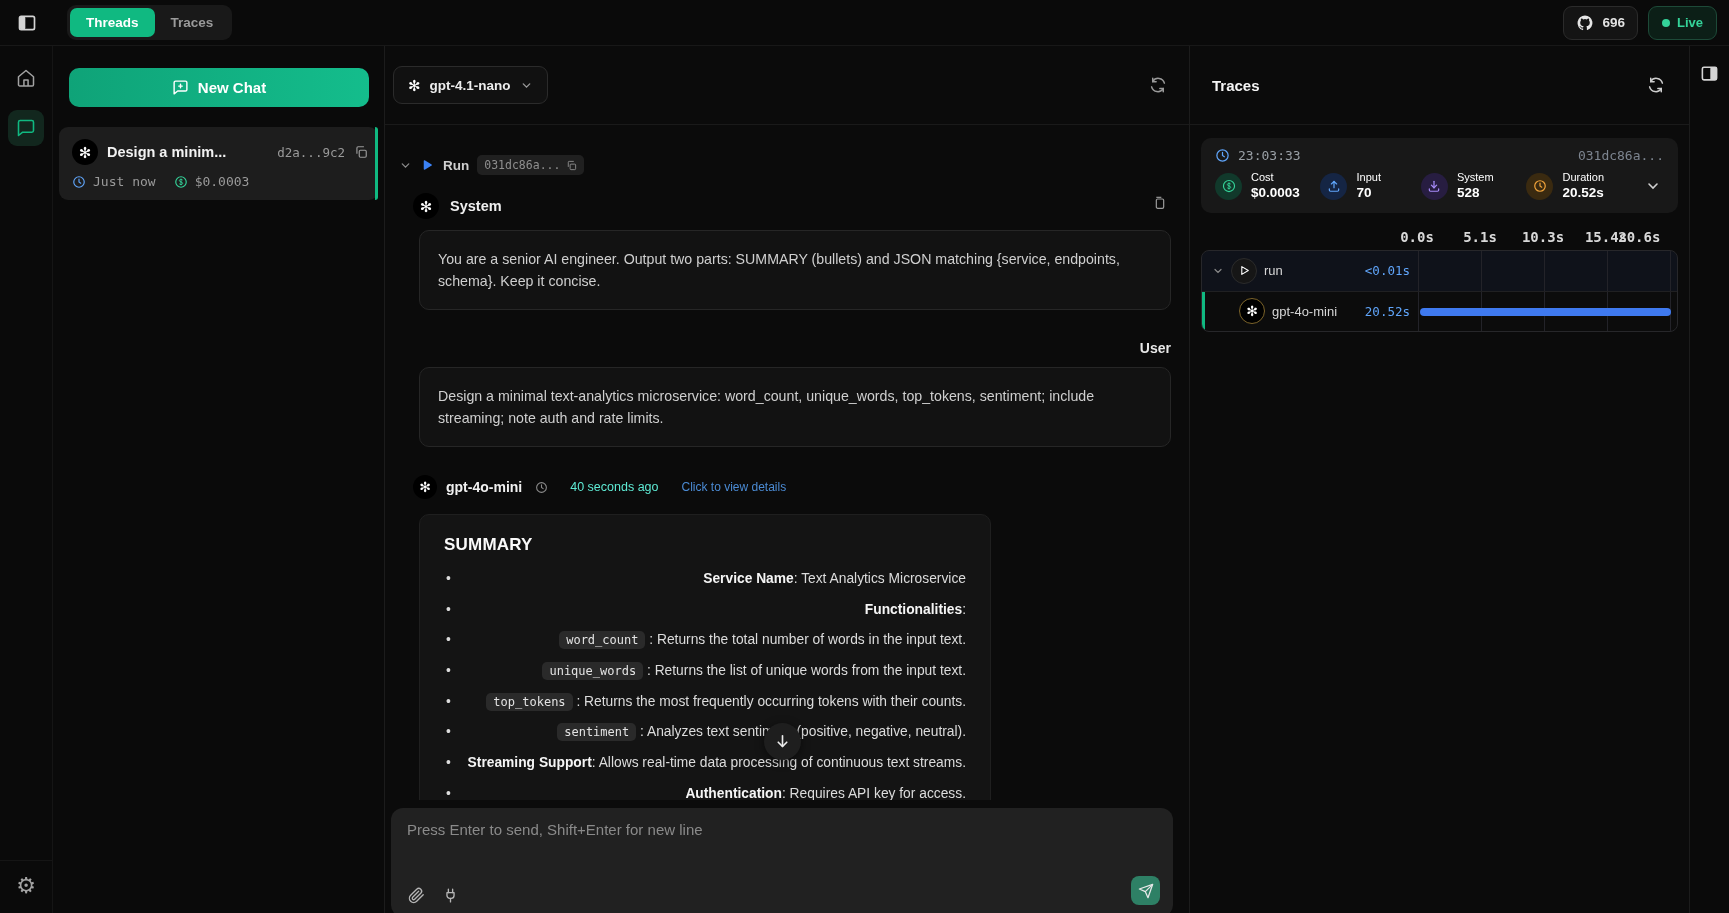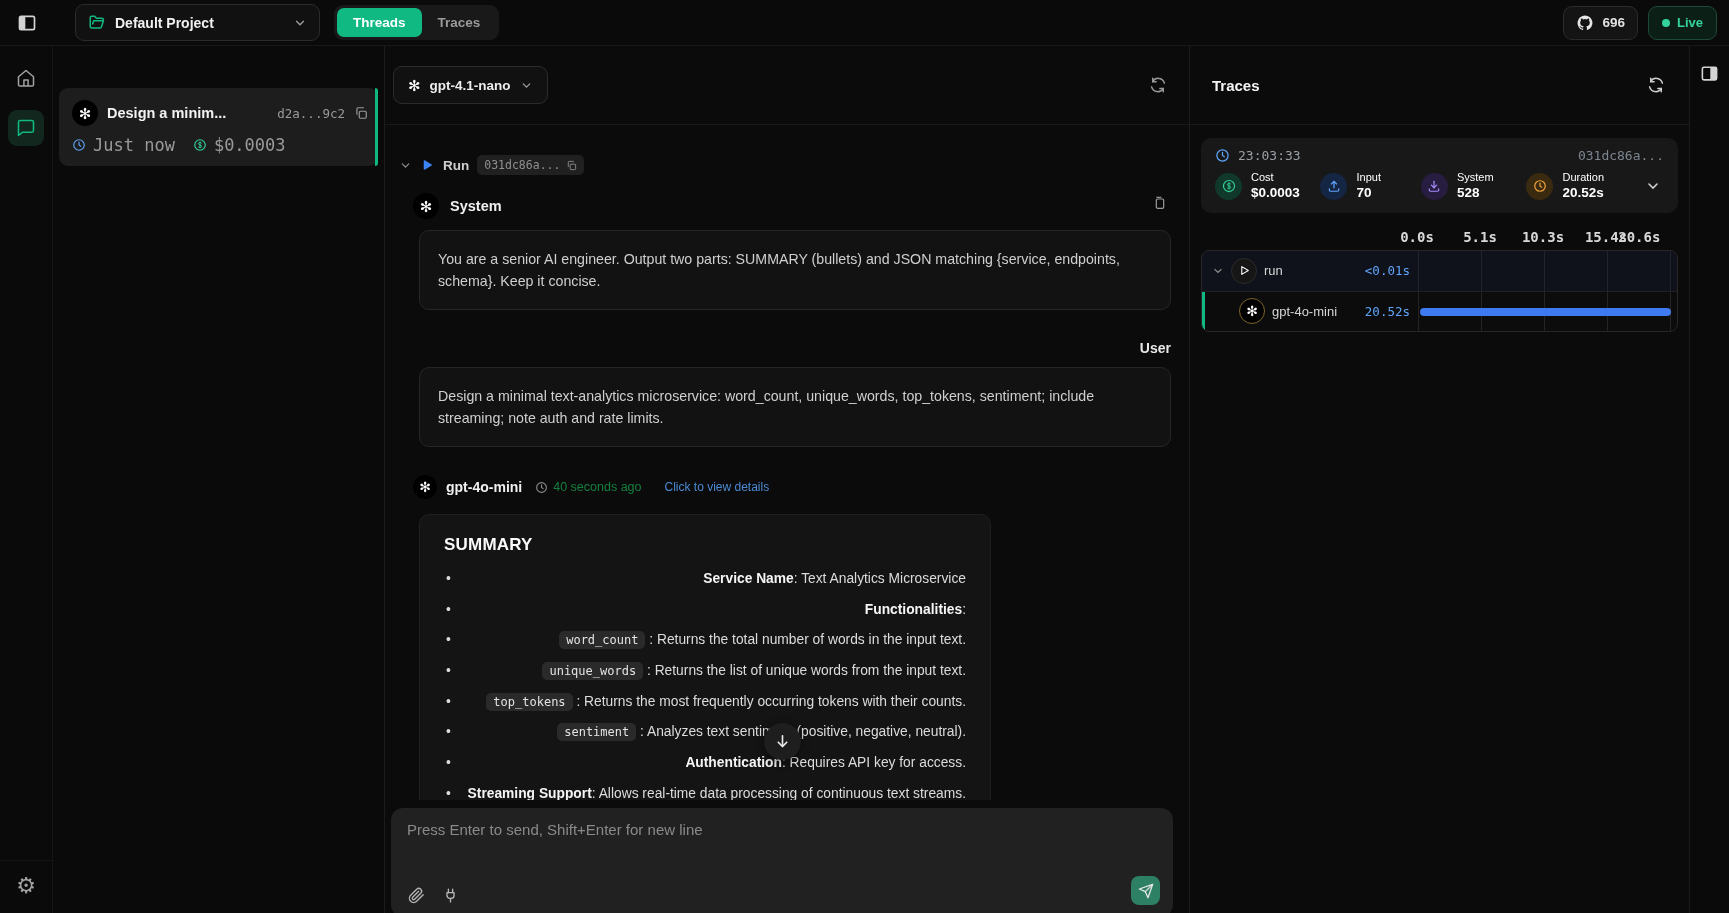--- a/index.html
+++ b/index.html
@@ -38,21 +38,21 @@
     border:none; border-radius:10px; background:linear-gradient(90deg,#0fa378,#14bd8c); color:#fff; font-size:15px; font-weight:700; cursor:pointer; }
   .thread-item { margin:20px 6px 0; background:#1d1d1d; border-radius:9px; padding:12px 10px 11px 13px; position:relative; cursor:pointer; }
   .thread-item::after { content:""; position:absolute; right:0; top:0; bottom:0; width:3px; border-radius:0 9px 9px 0; background:#10b981; }
   .thread-top { display:flex; align-items:center; gap:9px; }
   .ava { background:#000; border-radius:50%; display:flex; align-items:center; justify-content:center; color:#fff; flex:none; }
   .ava-26 { width:26px; height:26px; font-size:15px; }
   .ava-24 { width:24px; height:24px; font-size:14px; }
   .openai-glyph { line-height:1; }
   .thread-title { font-size:14.5px; font-weight:700; color:#f2f2f2; flex:1; }
   .thread-id { font-size:12.5px; color:#9a9a9a; }
-  .thread-meta { display:flex; align-items:center; gap:7px; margin-top:9px; font-size:17px; color:#9a9a9a; }
+  .thread-meta { display:flex; align-items:center; gap:7px; margin-top:9px; font-size:13px; color:#9a9a9a; }
   .meta-gap { width:4px; }
 
   
   .main { width:805px; flex:none; display:flex; flex-direction:column; border-right:1px solid #1c1c1c; background:#0b0b0b; }
   .chat-header { height:79px; flex:none; display:flex; align-items:center; border-bottom:1px solid #1a1a1a; padding:0 18px 0 8px; }
   .model-select { height:38px; border:1px solid #2b2b2b; background:#111; border-radius:9px; display:flex; align-items:center; gap:9px; padding:0 14px; cursor:pointer; }
   .model-select .lbl { font-size:13.5px; color:#ededed; font-weight:600; }
   .chat-header .icon-btn { margin-left:auto; }
 
   .chat-body { flex:1; position:relative; overflow:hidden; padding:0 18px 0 14px; }
@@ -61,21 +61,21 @@
   .id-badge { background:#202020; border-radius:5px; padding:3px 7px; display:flex; align-items:center; gap:6px;
     font-size:11.5px; color:#8f8f8f; cursor:pointer; }
   .msg-head { margin-top:18px; display:flex; align-items:center; gap:11px; position:relative; padding-left:14px; }
   .role-label { font-size:14.5px; font-weight:700; color:#f0f0f0; }
   .copy-corner { position:absolute; right:4px; top:2px; }
   .msg-box { margin-top:11px; margin-left:20px; background:#121212; border:1px solid #262626; border-radius:10px;
     padding:17px 18px; font-size:14.2px; line-height:1.55; color:#cfcfcf; }
   .user-label-row { margin-top:30px; text-align:right; font-size:14px; font-weight:600; color:#e8e8e8; }
   .asst-head { margin-top:28px; display:flex; align-items:center; gap:9px; padding-left:14px; }
   .asst-model { font-size:14px; font-weight:700; color:#f0f0f0; }
-  .asst-time { display:flex; align-items:center; gap:5px; font-size:12.5px; color:#15803d; margin-left:4px; }
+  .asst-time { display:flex; align-items:center; gap:22px; font-size:12.5px; color:#5eead4; margin-left:4px; }
   .details-link { font-size:12px; color:#4b8bd4; margin-left:14px; cursor:pointer; }
 
   .summary-box { margin-top:15px; margin-left:20px; width:572px; background:#141414; border:1px solid #1f1f1f; border-radius:10px; padding:20px 24px 22px; }
   .summary-h { font-size:17px; font-weight:800; color:#fafafa; letter-spacing:.2px; }
   .summary-list { list-style:none; margin-top:14px; }
   .summary-list li { position:relative; padding-left:18px; margin-top:10px; font-size:13.8px; line-height:1.5; color:#dcdcdc;text-align:right; }
   .summary-list li::before { content:"•"; position:absolute; left:2px; top:0; color:#dcdcdc; }
   .summary-list strong { color:#f5f5f5; font-weight:800; }
   .code-chip { font-family:"DejaVu Sans Mono","Liberation Mono",monospace; font-size:12px; background:#2a2a2a; color:#e3e3e3;
     border-radius:5px; padding:2px 7px; }
@@ -137,33 +137,20 @@
     <div class="rail-slot">
       <button class="icon-btn">
         <span>
           <svg width="20" height="20" viewBox="0 0 24 24" fill="none" stroke="#d4d4d4" stroke-width="2">
               <rect x="3" y="4" width="18" height="16" rx="2"></rect>
               <rect x="3.5" y="4.5" width="6.5" height="15" fill="#d4d4d4" stroke="none" rx="1.5"></rect>
             </svg>
         </span>
       </button>
     </div>
-    <div class="proj-select">
-      <span>
-        <svg width="18" height="18" viewBox="0 0 24 24" fill="none" stroke="#10b981" stroke-width="2" stroke-linejoin="round">
-            <path d="M6 14l1.5-5h13L18 17a2 2 0 0 1-2 1.5H5A2 2 0 0 1 3 16V5a2 2 0 0 1 2-2h4l2 2.5h7.5a2 2 0 0 1 2 2V9"></path>
-          </svg>
-      </span>
-      <span class="lbl">Default Project</span>
-      <span>
-        <svg width="14" height="14" viewBox="0 0 24 24" fill="none" stroke="#9a9a9a" stroke-width="2.4" stroke-linecap="round">
-            <polyline points="6 9 12 15 18 9"></polyline>
-          </svg>
-      </span>
-    </div>
     <div class="seg-tabs">
       <button class="seg-tab active">Threads</button>
       <button class="seg-tab">Traces</button>
     </div>
     <div class="topbar-spacer"></div>
     <button class="gh-btn">
       <span>
         <svg width="18" height="18" viewBox="0 0 24 24" fill="#e6e6e6">
             <path d="M12 2a10 10 0 0 0-3.16 19.49c.5.09.68-.22.68-.48v-1.7c-2.78.6-3.37-1.34-3.37-1.34-.45-1.16-1.11-1.47-1.11-1.47-.91-.62.07-.61.07-.61 1 .07 1.53 1.03 1.53 1.03.9 1.52 2.34 1.08 2.91.83.09-.65.35-1.09.63-1.34-2.22-.25-4.56-1.11-4.56-4.94 0-1.09.39-1.98 1.03-2.68-.1-.25-.45-1.27.1-2.64 0 0 .84-.27 2.75 1.02a9.56 9.56 0 0 1 5 0c1.91-1.29 2.75-1.02 2.75-1.02.55 1.37.2 2.39.1 2.64.64.7 1.03 1.59 1.03 2.68 0 3.84-2.34 4.68-4.57 4.93.36.31.68.92.68 1.85V21c0 .27.18.58.69.48A10 10 0 0 0 12 2z"></path>
           </svg>
@@ -193,20 +180,29 @@
               <path d="M21 15a2 2 0 0 1-2 2H8l-5 4V5a2 2 0 0 1 2-2h14a2 2 0 0 1 2 2z"></path>
             </svg>
         </span>
       </div>
       <div class="rail-bottom">
         <span class="gear-glyph">⚙</span>
       </div>
     </div>
 
     <div class="sidebar">
+      <button class="new-chat">
+        <span>
+          <svg width="17" height="17" viewBox="0 0 24 24" fill="none" stroke="#fff" stroke-width="2" stroke-linejoin="round" stroke-linecap="round">
+              <path d="M21 15a2 2 0 0 1-2 2H8l-5 4V5a2 2 0 0 1 2-2h14a2 2 0 0 1 2 2z"></path>
+              <path d="M12 7.5v5M9.5 10h5"></path>
+            </svg>
+        </span>
+        <span>New Chat</span>
+      </button>
 
       <div class="thread-item">
         <div class="thread-top">
           <span class="ava ava-26">
               <span class="openai-glyph">✻</span>
             </span>
           <span class="thread-title">Design a minim...</span>
           <span class="thread-id mono">d2a...9c2</span>
           <span>
             <svg width="14" height="14" viewBox="0 0 24 24" fill="none" stroke="#9a9a9a" stroke-width="2">
@@ -314,22 +310,22 @@
 
         <div class="summary-box">
           <div class="summary-h">SUMMARY</div>
           <ul class="summary-list" id="summary-list">
               <li><strong>Service Name</strong>: Text Analytics Microservice</li>
               <li><strong>Functionalities</strong>:</li>
               <li><span class="code-chip">word_count</span> : Returns the total number of words in the input text.</li>
               <li><span class="code-chip">unique_words</span> : Returns the list of unique words from the input text.</li>
               <li><span class="code-chip">top_tokens</span> : Returns the most frequently occurring tokens with their counts.</li>
               <li><span class="code-chip">sentiment</span> : Analyzes text sentiment (positive, negative, neutral).</li>
+              <li><strong>Streaming Support</strong>: Allows real-time data processing of continuous text streams.</li>
               <li><strong>Authentication</strong>: Requires API key for access.</li>
-              <li><strong>Streaming Support</strong>: Allows real-time data processing of continuous text streams.</li>
             </ul>
         </div>
 
         <button class="scroll-down">
           <span>
             <svg width="17" height="17" viewBox="0 0 24 24" fill="none" stroke="#ececec" stroke-width="2.3" stroke-linecap="round" stroke-linejoin="round">
                 <path d="M12 4v15"></path>
                 <polyline points="6 13 12 19 18 13"></polyline>
               </svg>
           </span>

